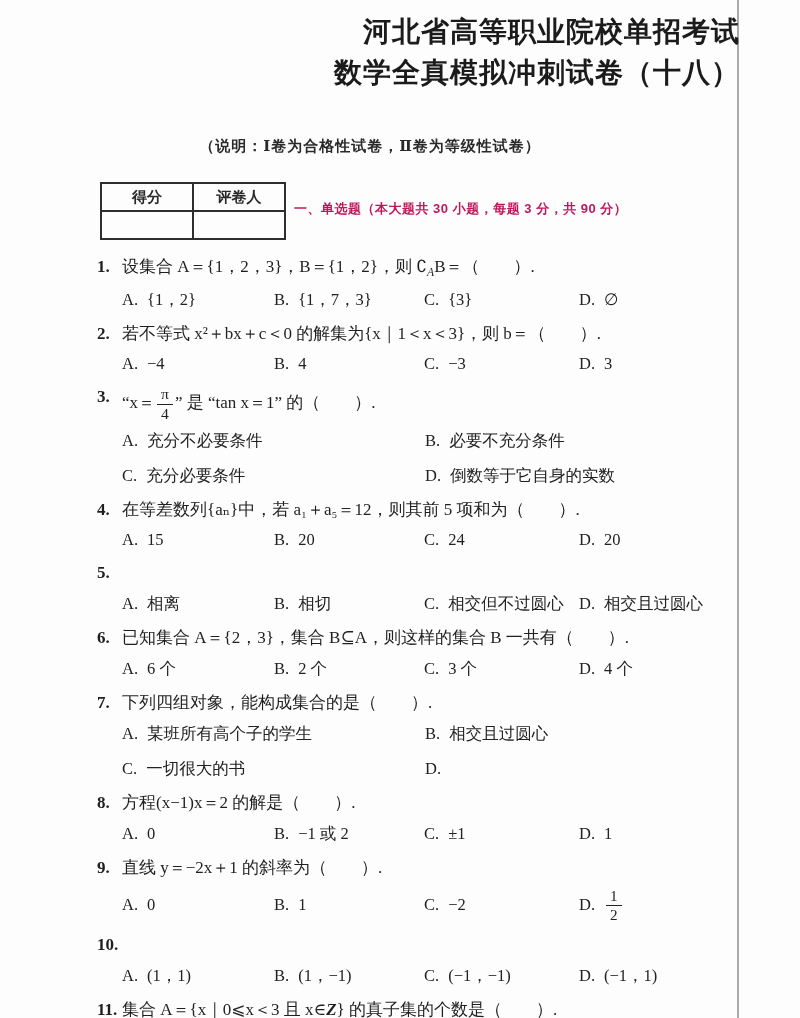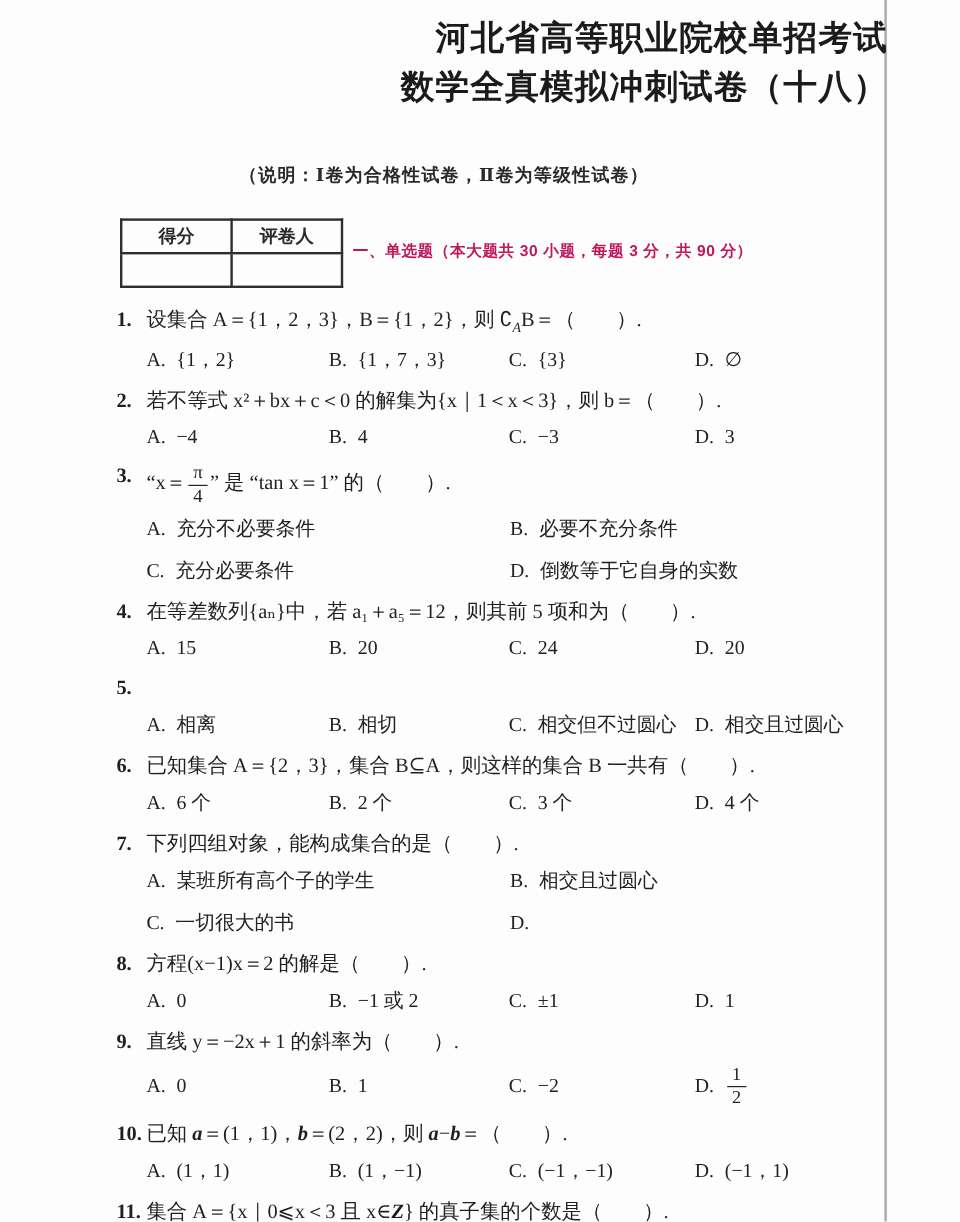--- a/index.html
+++ b/index.html
@@ -314,21 +314,20 @@
             <span class="opt-text"><span class="frac">
                 <span class="fr-num">1</span>
                 <span class="fr-den">2</span>
               </span></span>
           </span>
         </div>
       </div>
       <div class="question">
         <div class="q-line">
           <span class="q-num">10.</span>
-          <span class="q-stem"><span>已知 </span><span class="bold-seg">a</span><span>＝(1，1)，</span><span class="bold-seg">b</span><span>＝(2，2)，则 </span><span class="bold-seg">a</span><span>−</span><span class="bold-seg">b</span><span>＝（　　）.</span></span>
         </div>
         <div class="q-options cols-4">
           <span class="option">
             <span class="opt-label">A.</span>
             <span class="opt-text"><span>(1，1)</span></span>
           </span>
           <span class="option">
             <span class="opt-label">B.</span>
             <span class="opt-text"><span>(1，−1)</span></span>
           </span>

